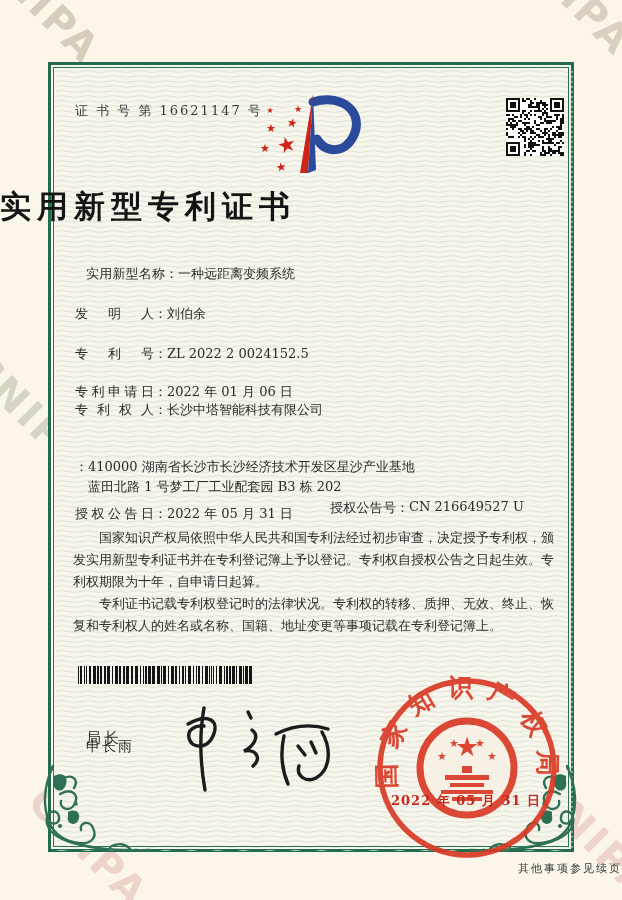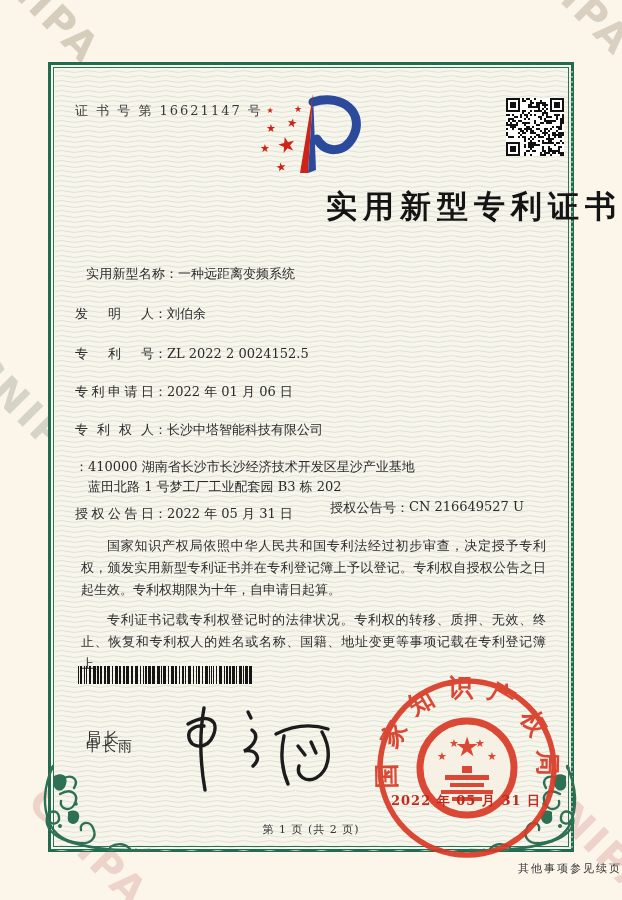--- a/index.html
+++ b/index.html
@@ -33,37 +33,37 @@
   .wavebg{position:absolute;inset:4px;z-index:0;}
   .ornament{position:absolute;z-index:2;}
   .orn-left{left:30px;top:764px;}
   .orn-right{left:468px;top:764px;transform:scaleX(-1);}
   
   .content{position:absolute;inset:0;z-index:3;padding-left:16px;}
   .certno{position:absolute;left:75px;top:102px;font-size:13px;letter-spacing:2px;color:#3a3a3a;}
   .logo{position:absolute;left:256px;top:90px;}
   .qr{position:absolute;left:506px;top:98px;}
   .title{
-    position:absolute;left:0;right:0;top:186px;text-align:right;
+    position:absolute;left:0;right:0;top:186px;text-align:left;
     font-size:31px;font-weight:bold;letter-spacing:6px;color:#141414;
   }
   .row{position:absolute;left:75px;display:flex;font-size:13px;line-height:19px;}
   .rlabel{display:inline-block;width:79px;text-align:justify;text-align-last:justify;flex:none;}
   .colon{flex:none;}
   .rval{white-space:nowrap;}
   .r-name{top:264px;margin-left:11px;} .r-inv{top:304px;} .r-pno{top:344px;}
-  .r-fil{top:382px;} .r-pat{top:420px;} .r-addr{top:457px;} .r-grant{top:504px;align-items:center;}
+  .r-fil{top:382px;} .r-pat{top:400px;} .r-addr{top:457px;} .r-grant{top:504px;align-items:center;}
   .addrval{white-space:normal;width:390px;line-height:20px;}
   .grant2{position:absolute;left:330px;top:499px;display:flex;font-size:13px;}
   .grant2 .rlabel{width:66px;}
   .paras{
     position:absolute;left:73px;top:527px;width:481px;font-size:13px;line-height:22px;
     text-align:justify;color:#2e2e2e;
   }
-  .paras p{margin:8px;text-indent:2em;}
+  .paras p{margin:0;text-indent:2em;}
   .barcode{position:absolute;left:78px;top:666px;}
   .sig-title{position:absolute;left:86px;top:729px;font-size:15px;letter-spacing:3px;}
   .sig-name{position:absolute;left:86px;top:738px;font-size:14px;letter-spacing:2px;}
   .signature{position:absolute;left:160px;top:698px;}
   .pagenum{position:absolute;left:0;right:0;top:822px;text-align:center;font-size:11px;letter-spacing:1px;color:#333;}
   .note{position:absolute;left:0;right:0;top:861px;text-align:right;font-size:11px;letter-spacing:2px;color:#333;}
   
   .seal{position:absolute;left:370px;top:673px;z-index:4;}
   .sealdate{
     position:absolute;left:380px;top:792px;width:172px;text-align:center;z-index:5;
@@ -551,21 +551,20 @@
       <path d="M88,14 l 3,6"></path>
       <path d="M92,32 C 100,38 94,48 84,53 C 96,51 102,60 93,68"></path>
       <path d="M116,36 C 134,27 152,26 168,31"></path>
       <path d="M124,38 C 120,56 122,72 128,86"></path>
       <path d="M162,34 C 172,52 170,72 156,80 C 146,85 136,78 139,68"></path>
       <path d="M138,48 l 7,9"></path>
       <path d="M151,44 l 5,11"></path>
     </g>
   </svg>
 
-  <div class="pagenum">第 1 页 (共 2 页)</div>
 </div>
 
 <svg class="seal" width="194" height="194" viewBox="0 0 194 194">
   <g opacity="0.92">
     <circle cx="97" cy="95" r="87" fill="none" stroke="#d93a26" stroke-width="5.5"></circle>
     <path id="sealArc" d="M 29.3,119.6 A 72,72 0 1 1 164.7,119.6" fill="none"></path>
     <text font-size="25" font-weight="bold" fill="#d93a26" letter-spacing="13" font-family="'DejaVu Serif',serif">
       <textPath href="#sealArc" startOffset="50%" text-anchor="middle">国家知识产权局</textPath>
     </text>
     <g transform="translate(97,95)">

